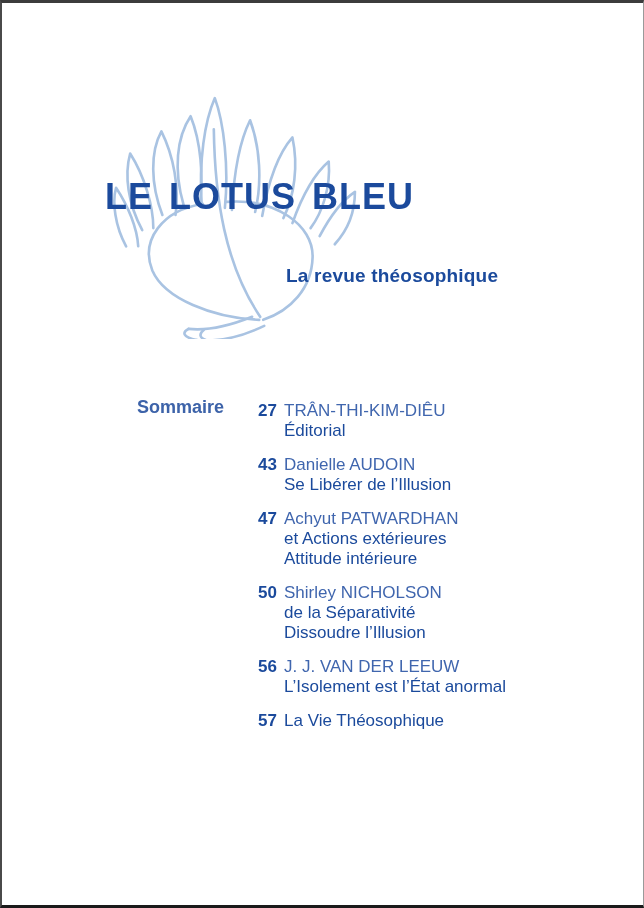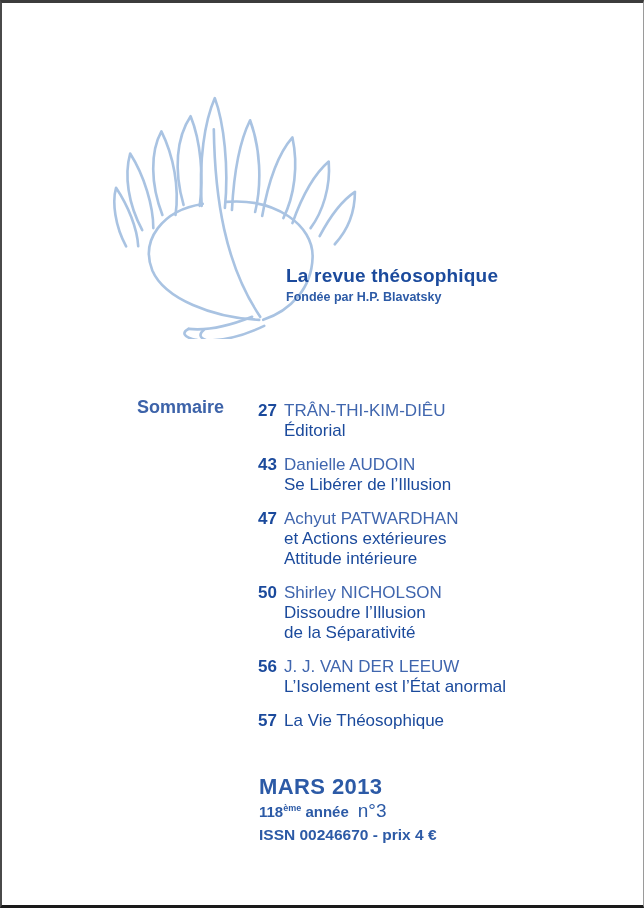--- a/index.html
+++ b/index.html
@@ -181,24 +181,24 @@
       <path d="M 139,228 C 114,238 94,242 76,240"></path>
 
       <path d="M 151,237 C 126,249 104,253 84,251"></path>
 
       <path d="M 76,240 C 70,243 69,248 84,251"></path>
 
       <path d="M 91,241 C 86,245 87,249 93,251"></path>
     </svg>
   </div>
 
+  <h1 class="main-title">LE LOTUS BLEU</h1>
 
   <div class="subtitle-block">
     <div class="subtitle">La revue théosophique</div>
-    <div class="founder">Fondée par H.P. Blavatsky</div>
   </div>
 
   <div class="sommaire-label">Sommaire</div>
 
   <div class="toc" id="toc">
       <div class="toc-entry">
         <span class="toc-num">27</span>
         <div class="toc-text">
           <div class="toc-author">TRÂN-THI-KIM-DIÊU</div>
           <div class="toc-title-line">Éditorial</div>
@@ -216,38 +216,33 @@
         <div class="toc-text">
           <div class="toc-author">Achyut PATWARDHAN</div>
           <div class="toc-title-line">et Actions extérieures</div>
           <div class="toc-title-line">Attitude intérieure</div>
         </div>
       </div>
       <div class="toc-entry">
         <span class="toc-num">50</span>
         <div class="toc-text">
           <div class="toc-author">Shirley NICHOLSON</div>
+          <div class="toc-title-line">de la Séparativité</div>
           <div class="toc-title-line">Dissoudre l’Illusion</div>
-          <div class="toc-title-line">de la Séparativité</div>
         </div>
       </div>
       <div class="toc-entry">
         <span class="toc-num">56</span>
         <div class="toc-text">
           <div class="toc-author">J. J. VAN DER LEEUW</div>
           <div class="toc-title-line">L’Isolement est l’État anormal</div>
         </div>
       </div>
       <div class="toc-entry">
         <span class="toc-num">57</span>
         <div class="toc-text">
           <div class="toc-title-line">La Vie Théosophique</div>
         </div>
       </div>
     </div>
 
-  <div class="issue-block">
-    <div class="issue-date">MARS 2013</div>
-    <div class="issue-year"><span>118</span><sup>ème</sup><span> année</span><span class="issue-no">n°3</span></div>
-    <div class="issue-issn">ISSN 00246670  - prix 4 €</div>
-  </div>
 
 </div>
 
 </body></html>

